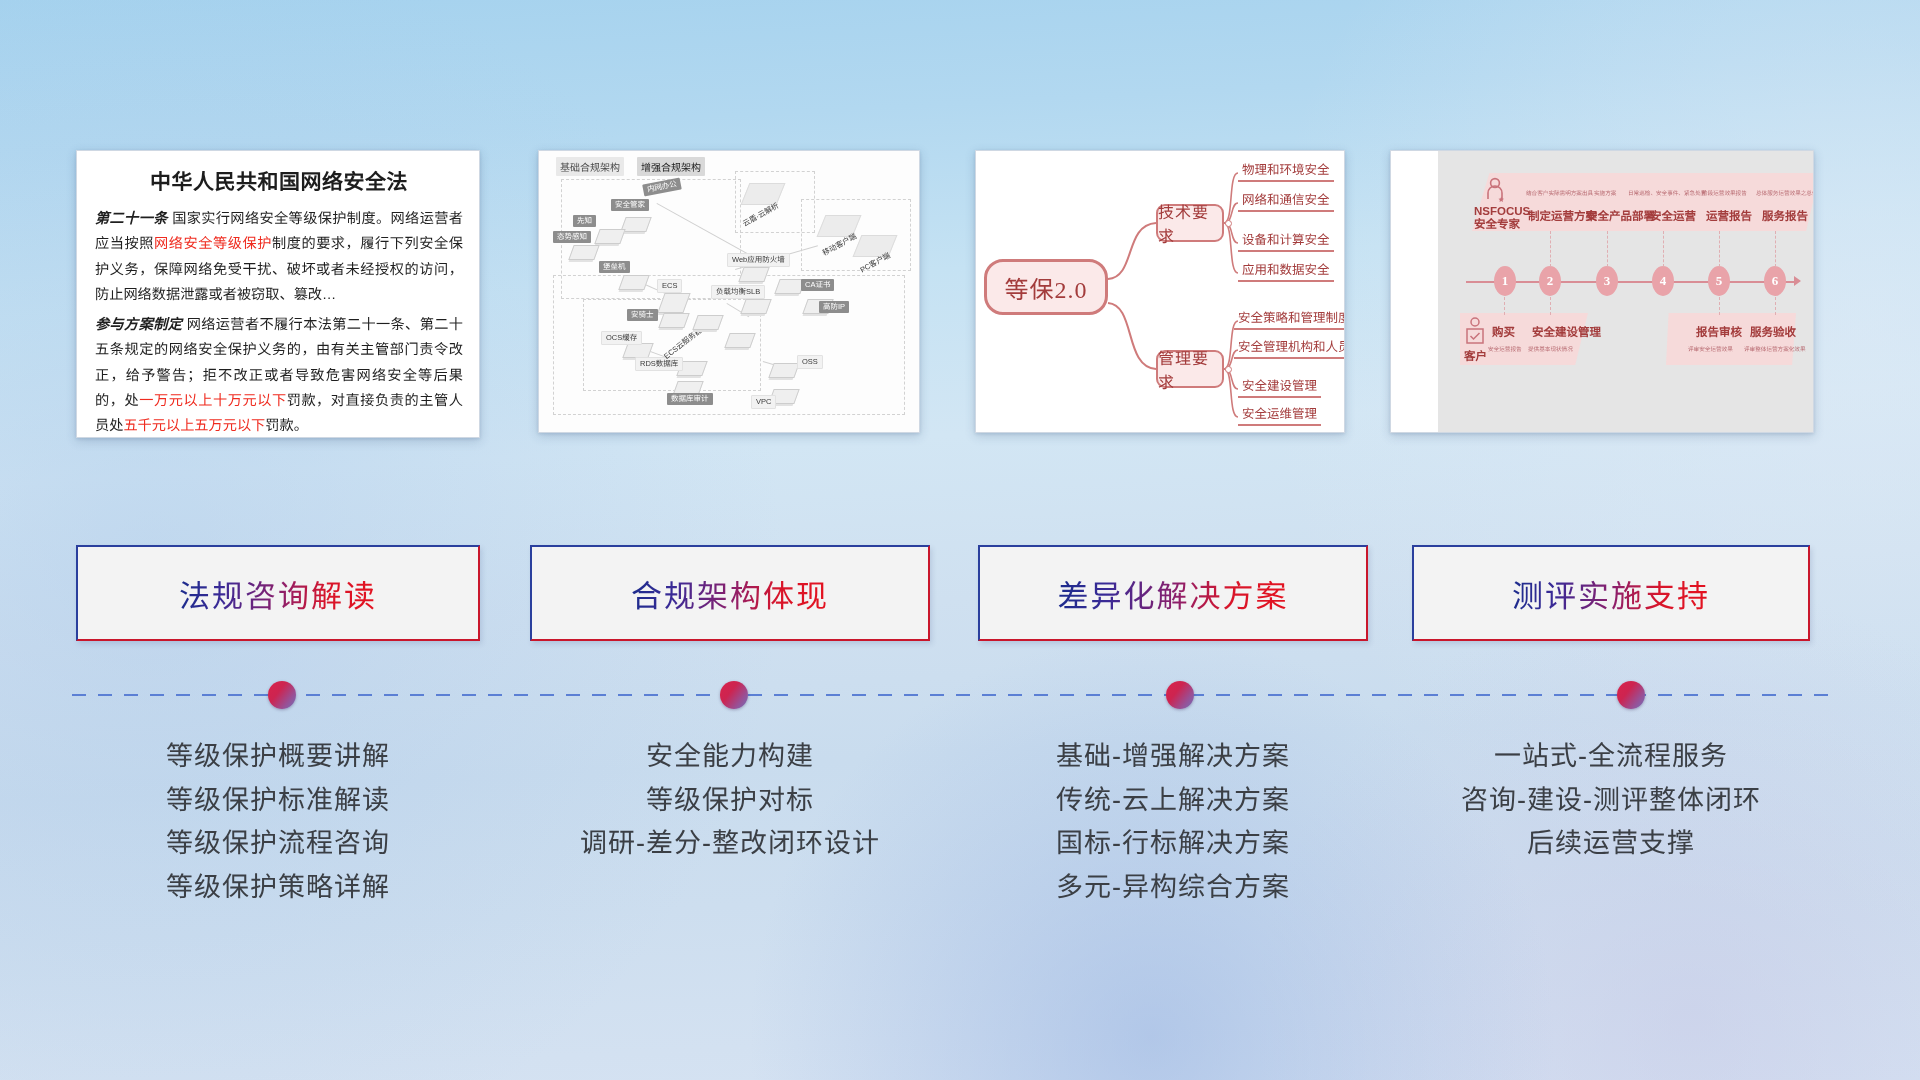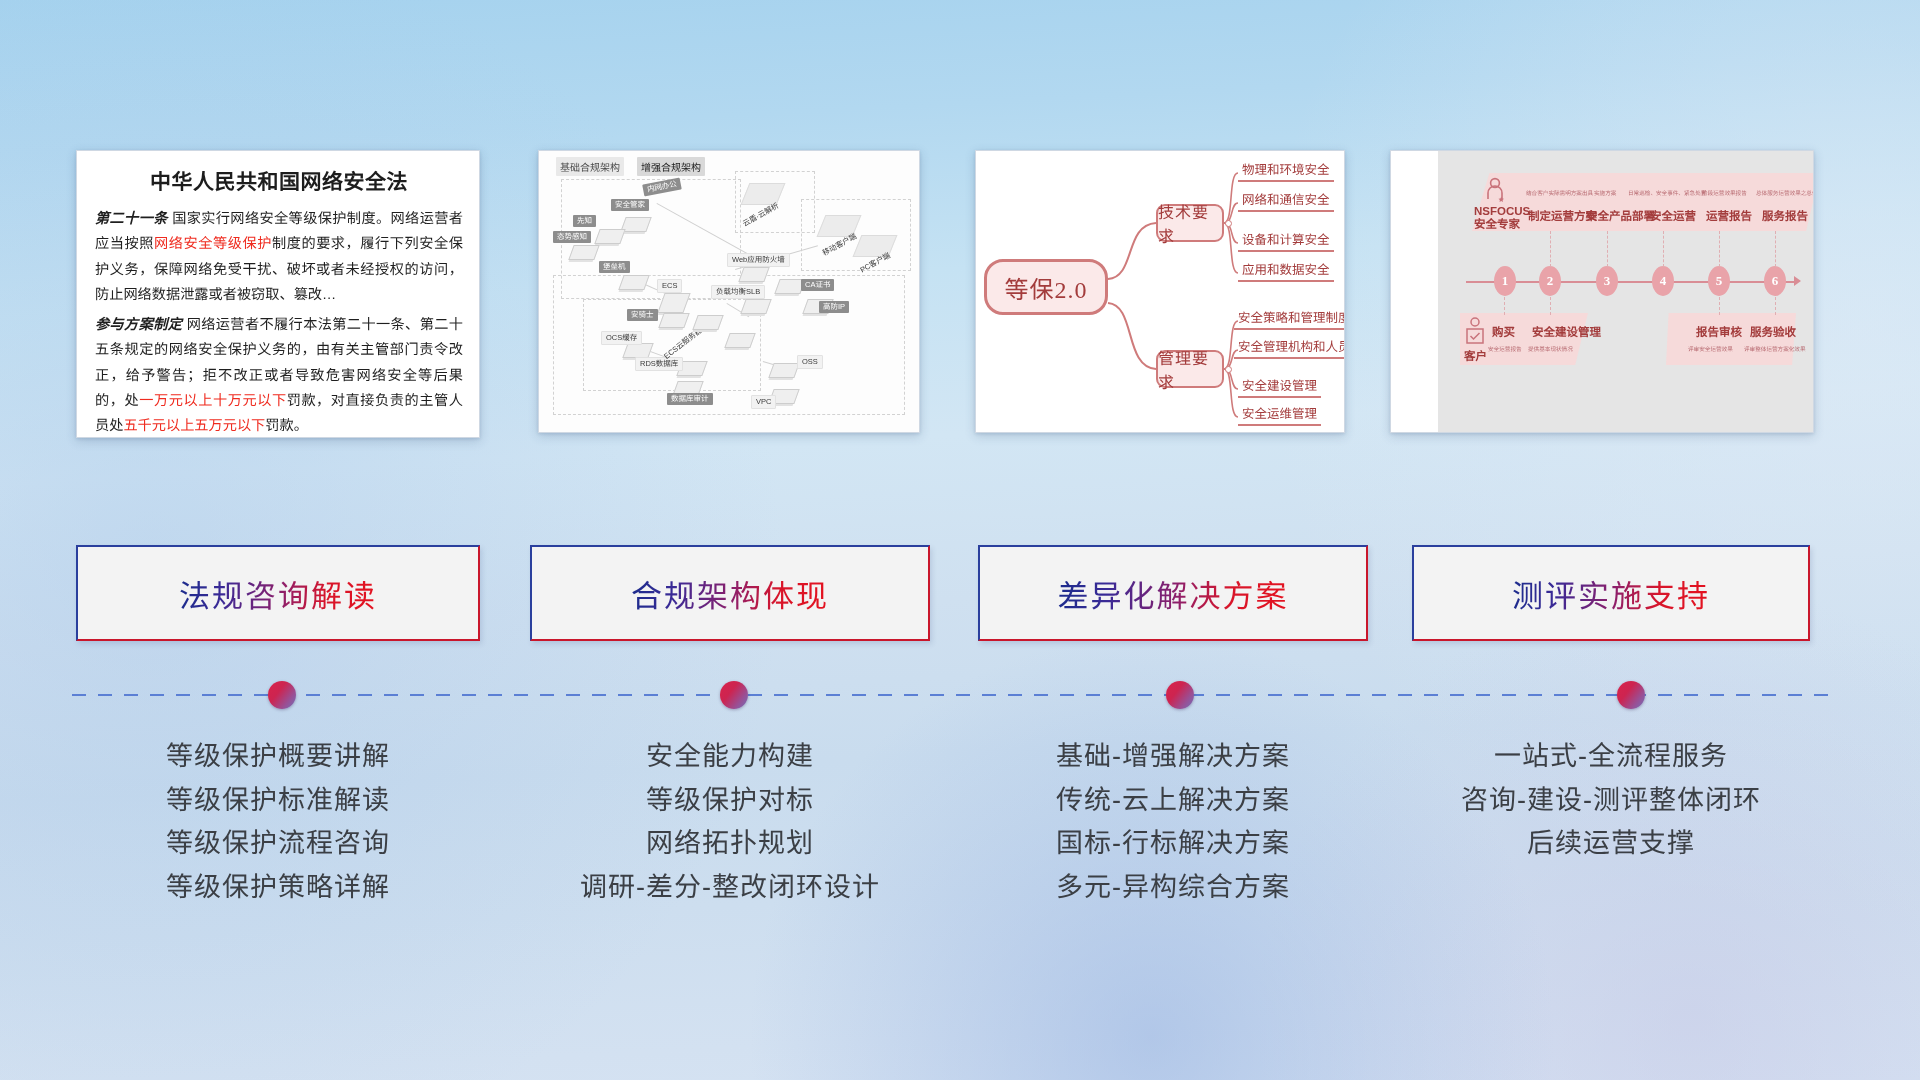--- a/index.html
+++ b/index.html
@@ -375,21 +375,20 @@
 <div class="lists">
   <div class="col l1">
     <p>等级保护概要讲解</p>
     <p>等级保护标准解读</p>
     <p>等级保护流程咨询</p>
     <p>等级保护策略详解</p>
   </div>
   <div class="col l2">
     <p>安全能力构建</p>
     <p>等级保护对标</p>
-    <p>网络拓扑规划</p>
     <p>调研-差分-整改闭环设计</p>
   </div>
   <div class="col l3">
     <p>基础-增强解决方案</p>
     <p>传统-云上解决方案</p>
     <p>国标-行标解决方案</p>
     <p>多元-异构综合方案</p>
   </div>
   <div class="col l4">
     <p>一站式-全流程服务</p>

